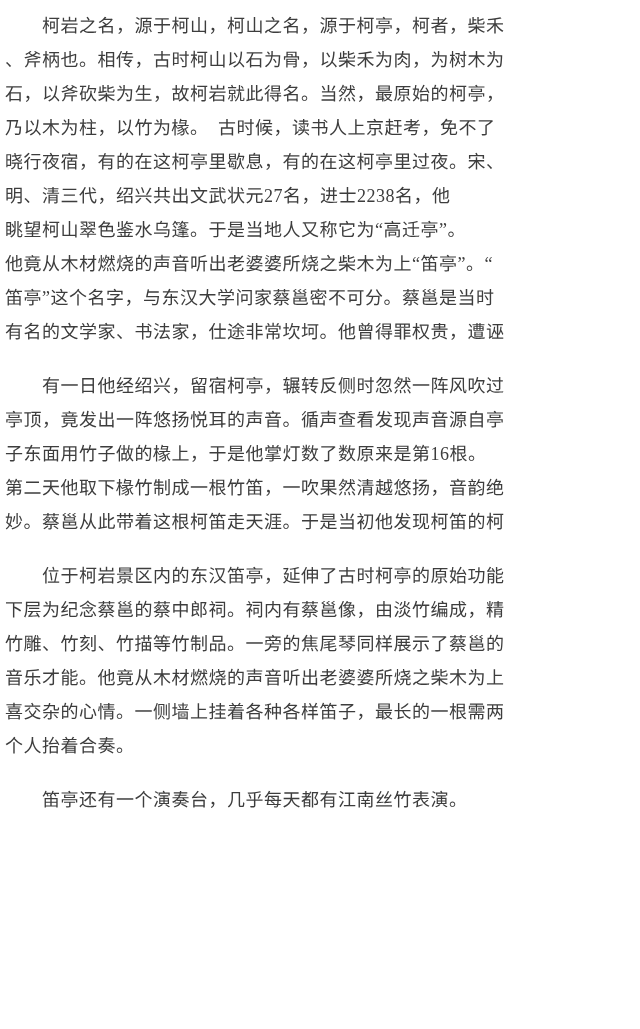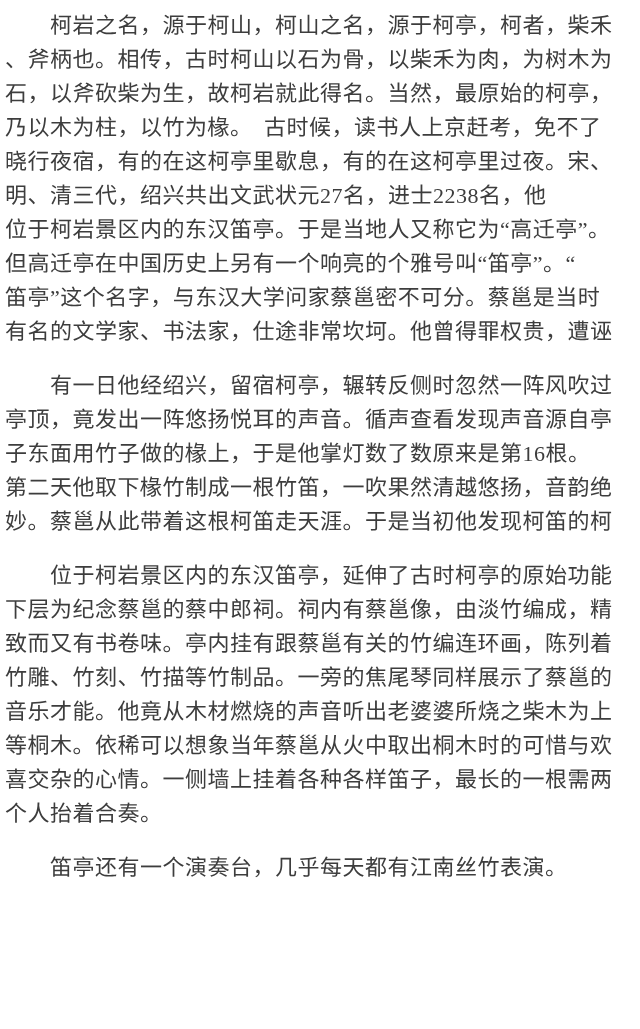--- a/index.html
+++ b/index.html
@@ -11,21 +11,21 @@
     width: 640px;
     height: 1029px;
     overflow: hidden;
   }
   .page {
     box-sizing: border-box;
     width: 640px;
     height: 1029px;
     padding: 9px 0 0 5px;
     font-family: "Liberation Serif", "DejaVu Serif", serif;
-    font-size: 22px;
+    font-size: 18px;
     line-height: 34px;
     letter-spacing: 0.5px;
     color: #3d3d3d;
     background: #ffffff;
   }
   .para {
     margin: 0 0 20px 0;
   }
   .para:last-child {
     margin-bottom: 0;
@@ -41,39 +41,37 @@
 
 <div class="page" style="color: rgb(61, 61, 61); background: rgb(255, 255, 255);">
   <div id="doc-content">
       <div class="para">
         <div class="line">　　柯岩之名，源于柯山，柯山之名，源于柯亭，柯者，柴禾</div>
         <div class="line">、斧柄也。相传，古时柯山以石为骨，以柴禾为肉，为树木为</div>
         <div class="line">石，以斧砍柴为生，故柯岩就此得名。当然，最原始的柯亭，</div>
         <div class="line">乃以木为柱，以竹为椽。　古时候，读书人上京赶考，免不了</div>
         <div class="line">晓行夜宿，有的在这柯亭里歇息，有的在这柯亭里过夜。宋、</div>
         <div class="line">明、清三代，绍兴共出文武状元27名，进士2238名，他</div>
-        <div class="line">位于柯岩景区内的东汉笛亭。于是当地人又称它为“高迁亭”。</div>
-        <div class="line">但高迁亭在中国历史上另有一个响亮的个雅号叫“笛亭”。“</div>
+        <div class="line">眺望柯山翠色鉴水乌篷。于是当地人又称它为“高迁亭”。</div>
+        <div class="line">他竟从木材燃烧的声音听出老婆婆所烧之柴木为上“笛亭”。“</div>
         <div class="line">笛亭”这个名字，与东汉大学问家蔡邕密不可分。蔡邕是当时</div>
         <div class="line">有名的文学家、书法家，仕途非常坎坷。他曾得罪权贵，遭诬</div>
       </div>
       <div class="para">
         <div class="line">　　有一日他经绍兴，留宿柯亭，辗转反侧时忽然一阵风吹过</div>
         <div class="line">亭顶，竟发出一阵悠扬悦耳的声音。循声查看发现声音源自亭</div>
         <div class="line">子东面用竹子做的椽上，于是他掌灯数了数原来是第16根。</div>
         <div class="line">第二天他取下椽竹制成一根竹笛，一吹果然清越悠扬，音韵绝</div>
         <div class="line">妙。蔡邕从此带着这根柯笛走天涯。于是当初他发现柯笛的柯</div>
       </div>
       <div class="para">
         <div class="line">　　位于柯岩景区内的东汉笛亭，延伸了古时柯亭的原始功能</div>
         <div class="line">下层为纪念蔡邕的蔡中郎祠。祠内有蔡邕像，由淡竹编成，精</div>
-        <div class="line">致而又有书卷味。亭内挂有跟蔡邕有关的竹编连环画，陈列着</div>
         <div class="line">竹雕、竹刻、竹描等竹制品。一旁的焦尾琴同样展示了蔡邕的</div>
         <div class="line">音乐才能。他竟从木材燃烧的声音听出老婆婆所烧之柴木为上</div>
-        <div class="line">等桐木。依稀可以想象当年蔡邕从火中取出桐木时的可惜与欢</div>
         <div class="line">喜交杂的心情。一侧墙上挂着各种各样笛子，最长的一根需两</div>
         <div class="line">个人抬着合奏。</div>
       </div>
       <div class="para">
         <div class="line">　　笛亭还有一个演奏台，几乎每天都有江南丝竹表演。</div>
       </div>
     </div>
 </div>
 
 </body></html>

